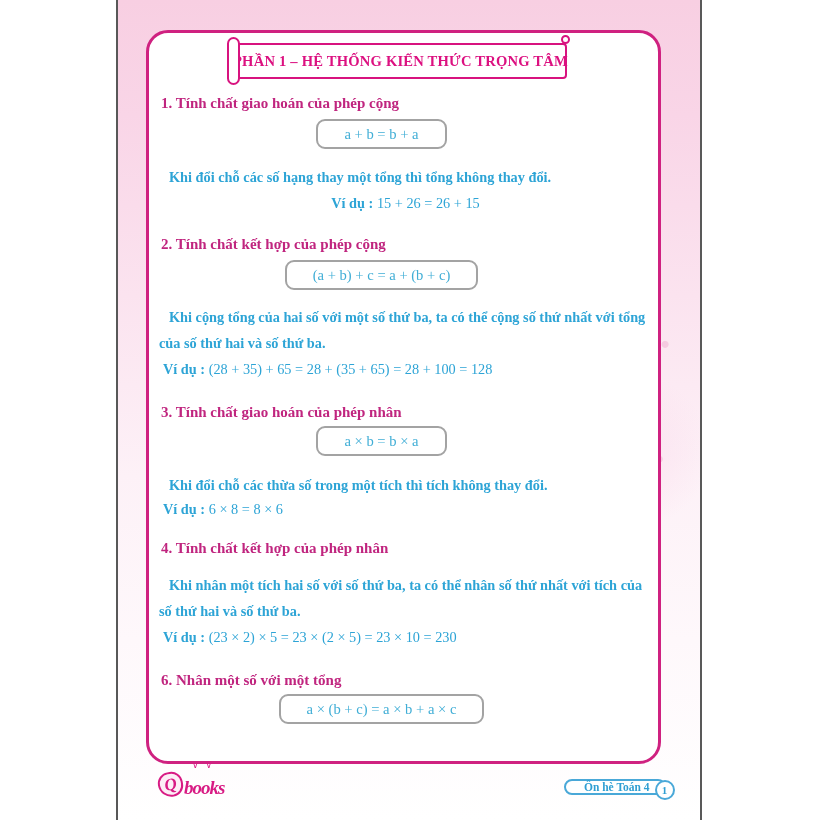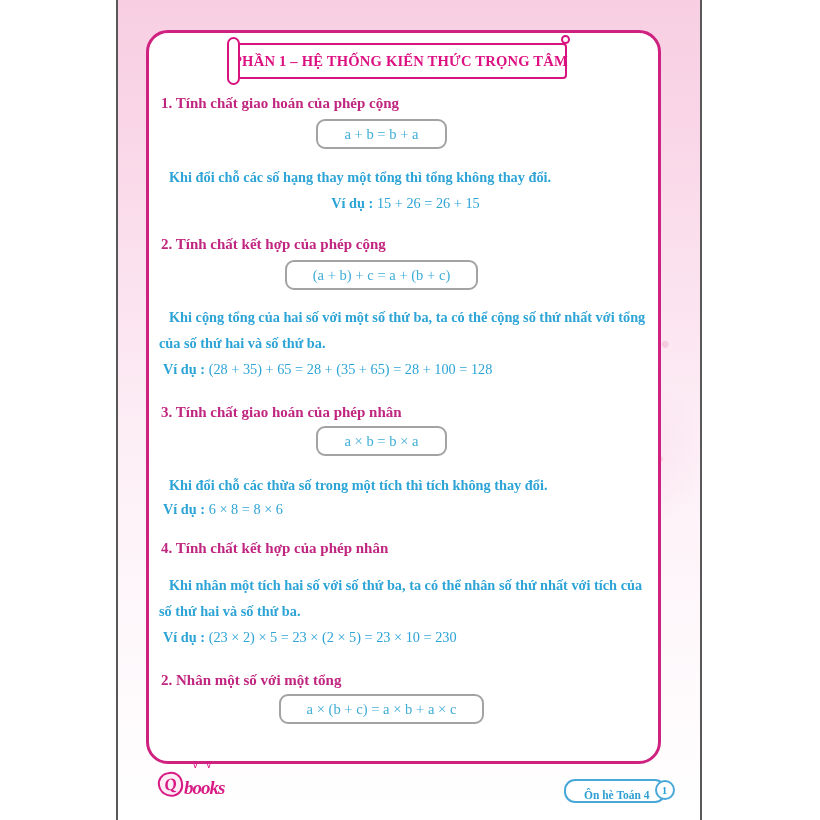--- a/index.html
+++ b/index.html
@@ -81,23 +81,23 @@
   }
   .logo-books{
     font-style:italic;font-weight:bold;font-size:19px;letter-spacing:-1px;margin-left:1px;
     position:relative;top:2px;
   }
   .logo-birds{
     position:absolute;left:34px;top:-12px;font-size:9px;letter-spacing:2px;color:#d81b84;
     font-family:"DejaVu Sans", sans-serif;
   }
   .badge{
-    position:absolute;left:446px;top:779px;height:24px;display:flex;align-items:flex-start;
+    position:absolute;left:446px;top:779px;height:16px;display:flex;align-items:flex-end;
     border:2px solid #49a8d8;border-radius:11px;background:#fff;
-    padding:8px 14px 0 18px;box-sizing:border-box;
+    padding:0 14px 0 18px;box-sizing:border-box;
   }
   .badge-text{color:#2f9fd3;font-weight:bold;font-size:11.5px;white-space:nowrap;}
   .badge-num{
     position:absolute;right:-11px;top:-1px;width:20px;height:20px;background:#fff;
     border:2px solid #49a8d8;border-radius:50%;box-sizing:border-box;
     display:flex;align-items:center;justify-content:center;
     color:#2f9fd3;font-weight:bold;font-size:11px;
   }
 </style>
 </head>
@@ -141,21 +141,21 @@
       <p class="example mt-x3"><span class="ex-label">Ví dụ :</span> <span>6 × 8 = 8 × 6</span></p>
     </section>
 
     <section>
       <p class="heading mt-h4">4. Tính chất kết hợp của phép nhân</p>
       <p class="expl mt-e4">Khi nhân một tích hai số với số thứ ba, ta có thể nhân số thứ nhất với tích của số thứ hai và số thứ ba.</p>
       <p class="example mt-x4"><span class="ex-label">Ví dụ :</span> <span>(23 × 2) × 5 = 23 × (2 × 5) = 23 × 10 = 230</span></p>
     </section>
 
     <section>
-      <p class="heading mt-h5">2. Nhân một số với một tổng</p>
+      <p class="heading mt-h5">6. Nhân một số với một tổng</p>
       <div class="formula-box mt-f5">
         <span class="formula">a × (b + c) = a × b + a × c</span>
       </div>
     </section>
 
   </div>
 
   <div class="logo">
     <span class="logo-q">Q</span>
       <span class="logo-books">books</span>

